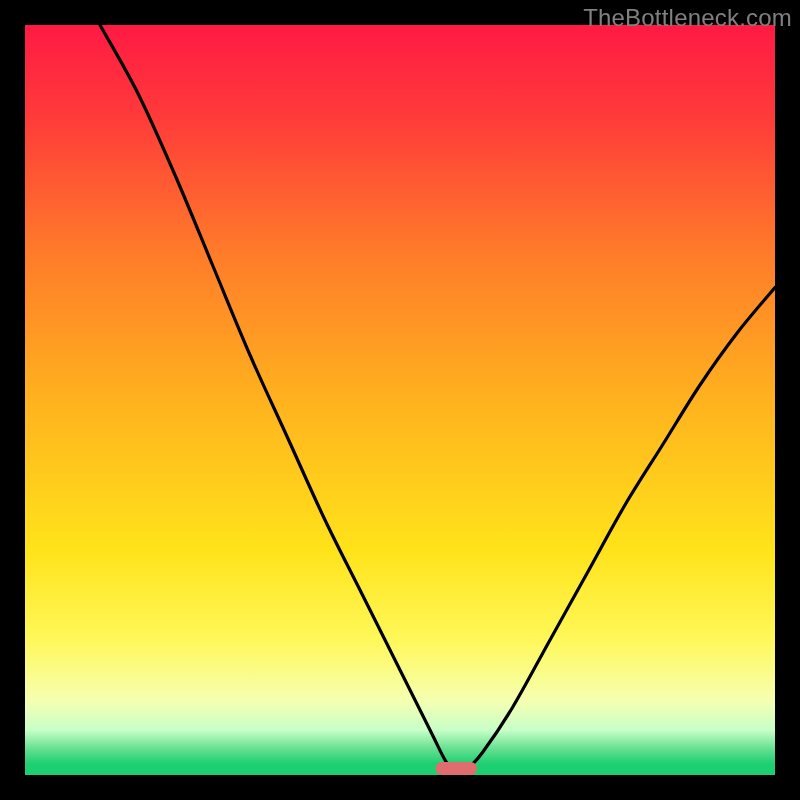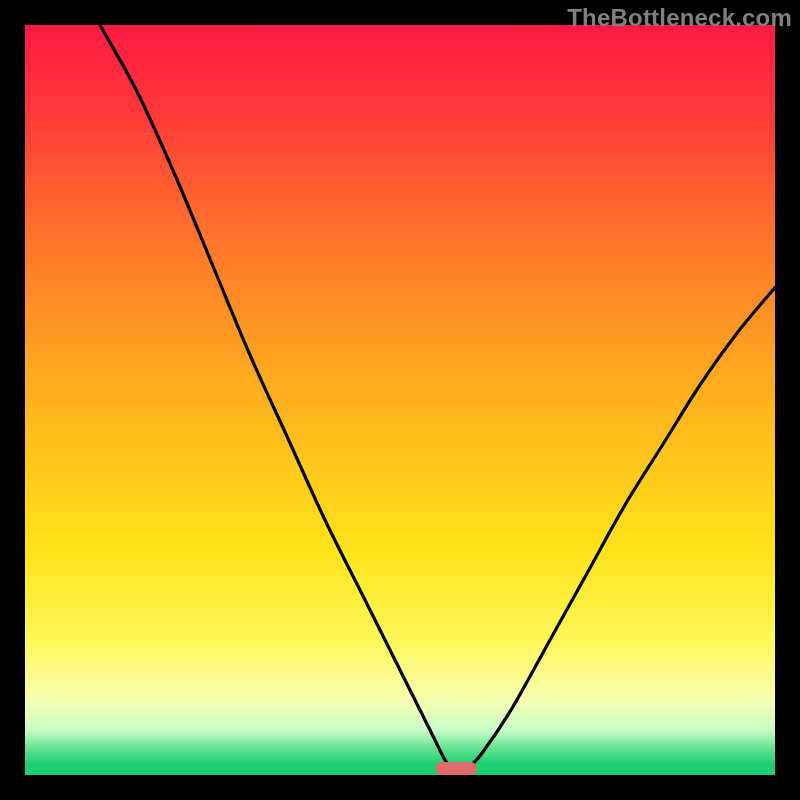--- a/index.html
+++ b/index.html
@@ -25,21 +25,21 @@
     top: 0;
     width: 750px;
     height: 750px;
   }
   .watermark {
     position: absolute;
     top: 4px;
     right: 8px;
     color: #808080;
     font-size: 24px;
-    font-weight: 700;
+    font-weight: 400;
     letter-spacing: 0.2px;
   }
   svg { display: block; }
 </style>
 </head>
 <body>
 
 <div class="frame">
   <svg class="plot" viewBox="0 0 750 750" preserveAspectRatio="none">
     <defs>

